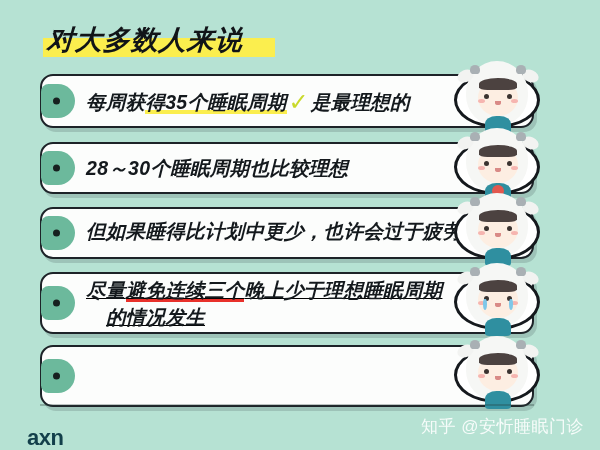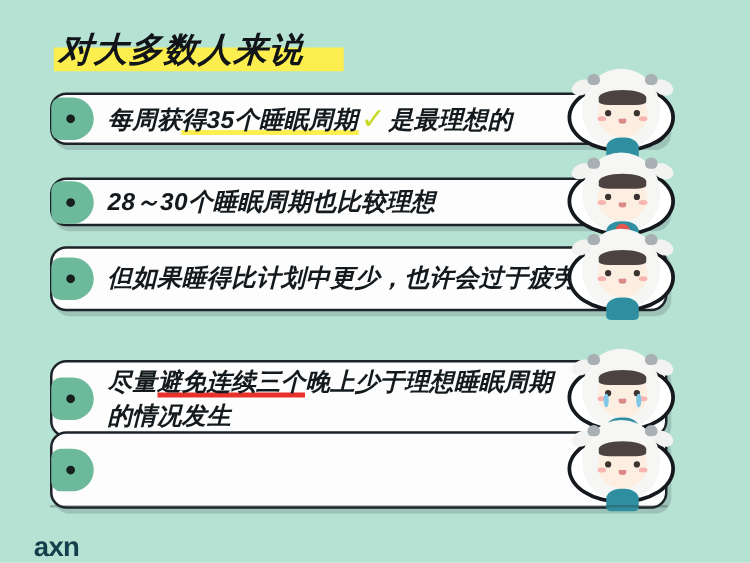--- a/index.html
+++ b/index.html
@@ -96,21 +96,21 @@
 
   .card-text {
     font-size: 19.5px;
     font-weight: 700;
     font-style: italic;
     color: #14191d;
     line-height: 26px;
     letter-spacing: 0.3px;
     white-space: nowrap;
   }
-  .card-text .line + .line { margin-top: 1px; }
+  .card-text .line + .line { margin-top: 1px; margin-left: 20px; }
 
   .u-yellow {
     background-image: linear-gradient(#fbee4e, #fbee4e);
     background-repeat: no-repeat;
     background-position: 0 100%;
     background-size: 100% 4px;
     padding-bottom: 1px;
   }
   .u-red {
     background-image: linear-gradient(#e8312b, #e8312b);
@@ -305,21 +305,21 @@
 <body>
 
 <div id="poster">
 
   <div class="title-wrap">
     <div class="title-hl"></div>
     <div class="title-text">对大多数人来说</div>
   </div>
 
   <div id="cards-host">
-      <div class="card" style="top: 74px; height: 42px;">
+      <div class="card" style="top: 74px; height: 54px;">
         <div class="tab">
           <div class="dot"></div>
         </div>
         <div class="card-inner">
           <div class="card-text">
             <div class="line"><span>每周获</span><span class="u-yellow">得35个睡眠周期</span><span class="check">✓</span><span>是最理想的</span></div>
           </div>
         </div>
         <div class="char">
           <div class="ring"></div>
@@ -331,21 +331,21 @@
           <div class="face"></div>
           <div class="hair"></div>
           <div class="eye l"></div>
           <div class="eye r"></div>
           <div class="cheek l"></div>
           <div class="cheek r"></div>
           <div class="mouth"></div>
           <div class="body"></div>
         </div>
       </div>
-      <div class="card" style="top: 142px; height: 39px;">
+      <div class="card" style="top: 142px; height: 52px;">
         <div class="tab">
           <div class="dot"></div>
         </div>
         <div class="card-inner">
           <div class="card-text">
             <div class="line"><span>28～30个睡眠周期也比较理想</span></div>
           </div>
         </div>
         <div class="char">
           <div class="ring"></div>
@@ -358,21 +358,21 @@
           <div class="hair"></div>
           <div class="eye l"></div>
           <div class="eye r"></div>
           <div class="cheek l"></div>
           <div class="cheek r"></div>
           <div class="mouth"></div>
           <div class="body"></div>
           <div class="item"></div>
         </div>
       </div>
-      <div class="card" style="top: 197px; height: 52px;">
+      <div class="card" style="top: 207px; height: 52px; font-family: Liberation Mono, monospace;">
         <div class="tab">
           <div class="dot"></div>
         </div>
         <div class="card-inner">
           <div class="card-text">
             <div class="line"><span>但如果睡得比计划中更少，也许会过于疲劳</span></div>
           </div>
         </div>
         <div class="char">
           <div class="ring"></div>
@@ -384,21 +384,21 @@
           <div class="face"></div>
           <div class="hair"></div>
           <div class="eye l"></div>
           <div class="eye r"></div>
           <div class="cheek l"></div>
           <div class="cheek r"></div>
           <div class="mouth"></div>
           <div class="body"></div>
         </div>
       </div>
-      <div class="card" style="top: 288px; height: 62px;">
+      <div class="card" style="top: 272px; height: 62px; text-decoration: underline;">
         <div class="tab">
           <div class="dot"></div>
         </div>
         <div class="card-inner">
           <div class="card-text">
             <div class="line"><span>尽量</span><span class="u-red">避免连续三个</span><span>晚上少于理想睡眠周期</span></div>
             <div class="line"><span>的情况发生</span></div>
           </div>
         </div>
         <div class="char">
@@ -442,14 +442,15 @@
           <div class="cheek l"></div>
           <div class="cheek r"></div>
           <div class="mouth"></div>
           <div class="body"></div>
         </div>
       </div>
     </div>
 
   <div class="footer-divider"></div>
   <div class="logo">axn</div>
+  <div class="credit">知乎 @安忻睡眠门诊</div>
 
 </div>
 
 </body></html>

